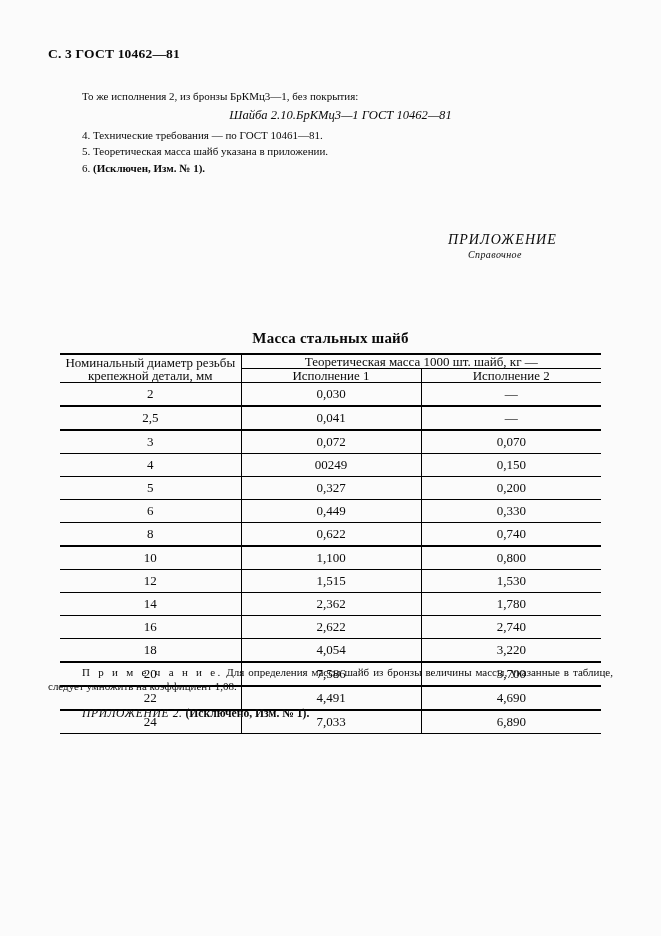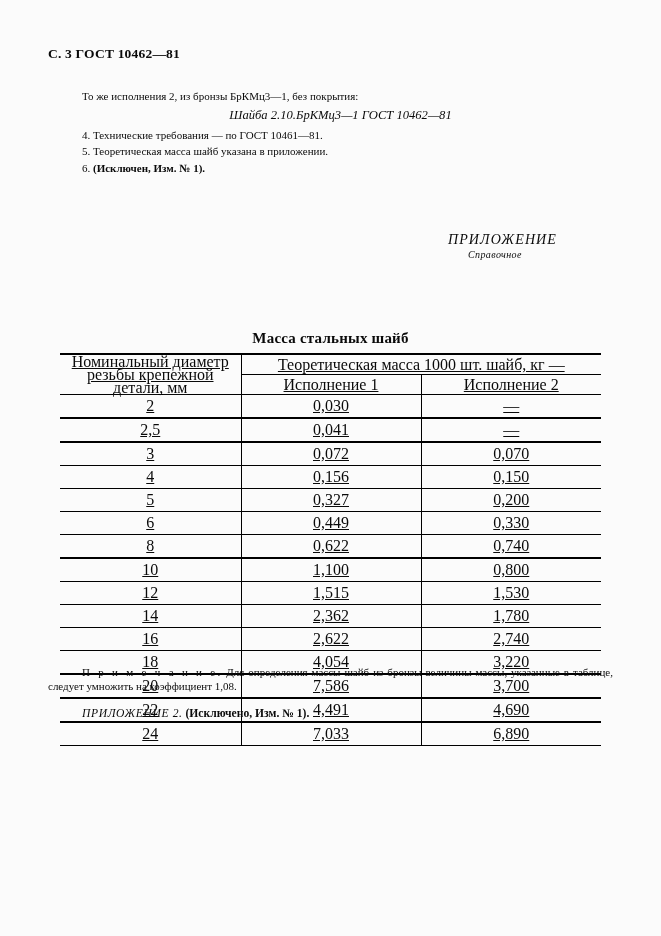--- a/index.html
+++ b/index.html
@@ -93,23 +93,22 @@
   .table-title {
     font-size: 15px;
     font-weight: bold;
     text-align: center;
     margin-bottom: 6px;
     letter-spacing: 0.2px;
   }
   table.masstable {
     width: 541px;
     border-collapse: collapse;
-    font-size: 16px;
+    font-size: 13px;
     table-layout: fixed;
-    text-decoration: underline;
   }
   table.masstable td {
     padding: 0;
     text-align: center;
     vertical-align: middle;
     border: 0;
   }
   .col-a { width: 181px; }
   .col-b { width: 180px; }
   .col-c { width: 180px; }
@@ -222,21 +221,21 @@
             <td class="datacell vl rule-thick">0,041</td>
             <td class="datacell vl rule-thick">—</td>
           </tr>
           <tr>
             <td class="datacell rule-thick">3</td>
             <td class="datacell vl rule-thick">0,072</td>
             <td class="datacell vl rule-thick">0,070</td>
           </tr>
           <tr>
             <td class="datacell rule-thin">4</td>
-            <td class="datacell vl rule-thin">0,156</td>
+            <td class="datacell vl rule-thin">00249</td>
             <td class="datacell vl rule-thin">0,150</td>
           </tr>
           <tr>
             <td class="datacell rule-thin">5</td>
             <td class="datacell vl rule-thin">0,327</td>
             <td class="datacell vl rule-thin">0,200</td>
           </tr>
           <tr>
             <td class="datacell rule-thin">6</td>
             <td class="datacell vl rule-thin">0,449</td>

